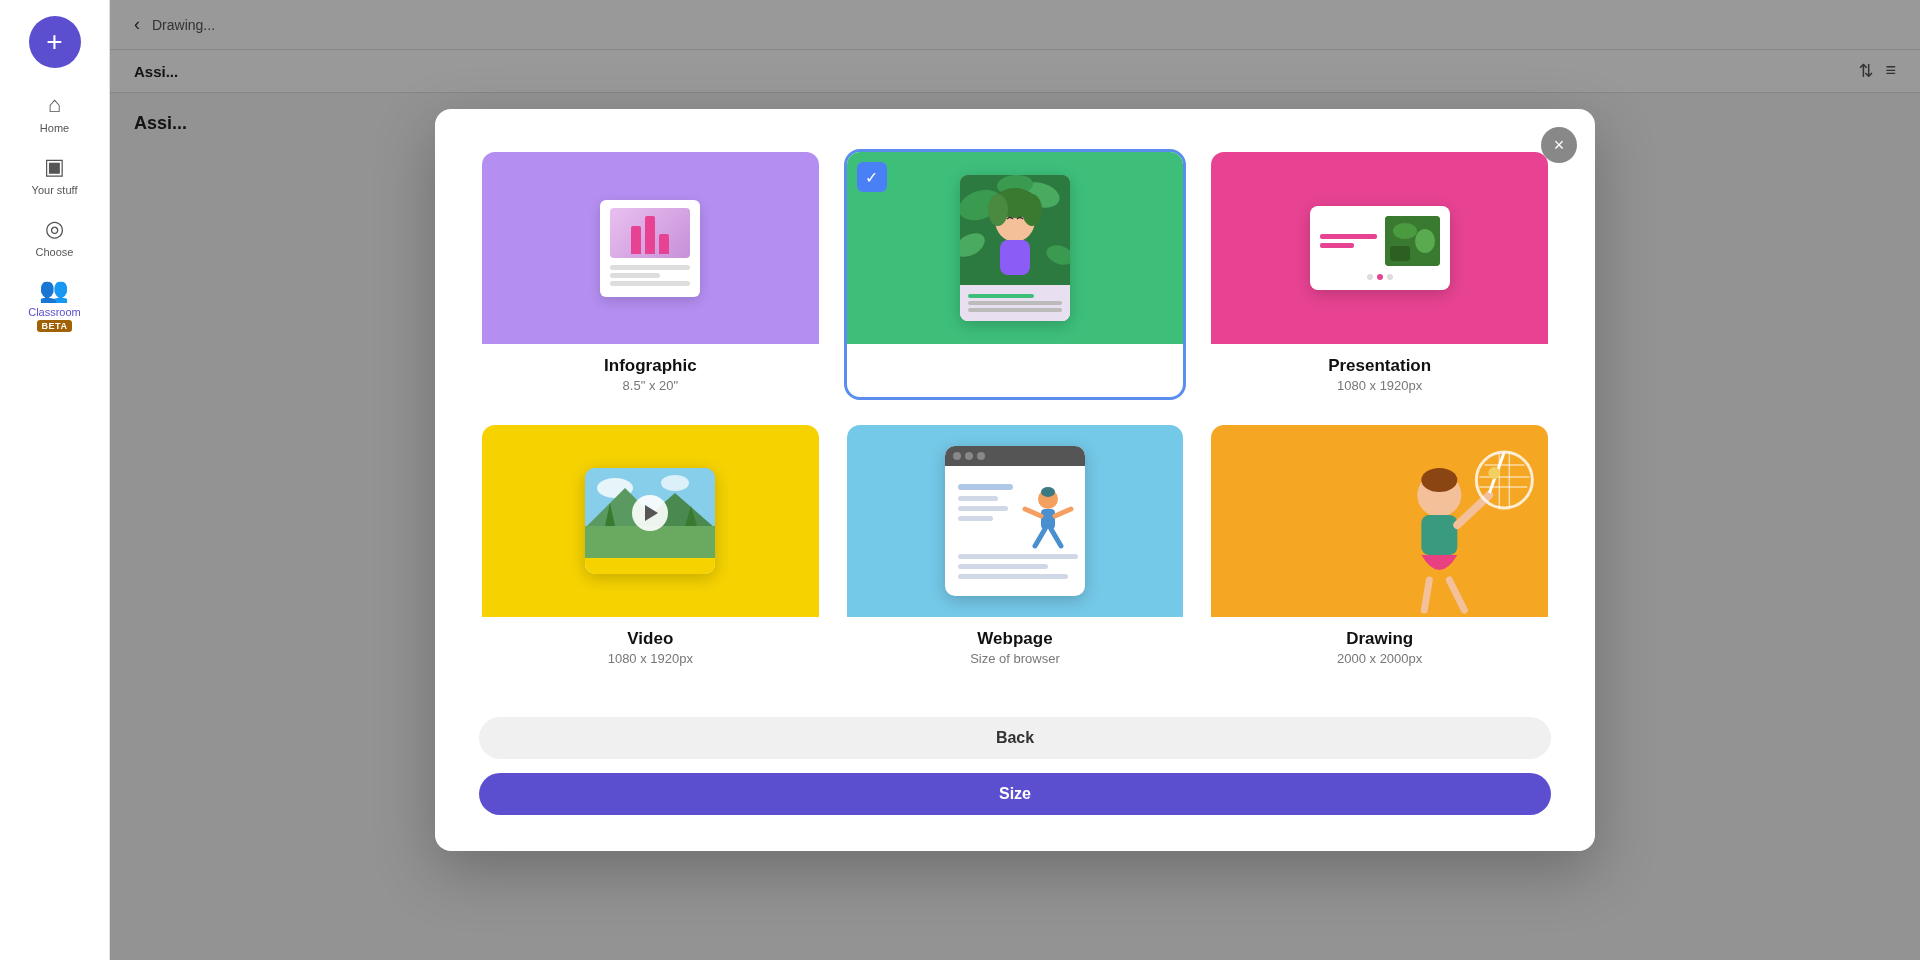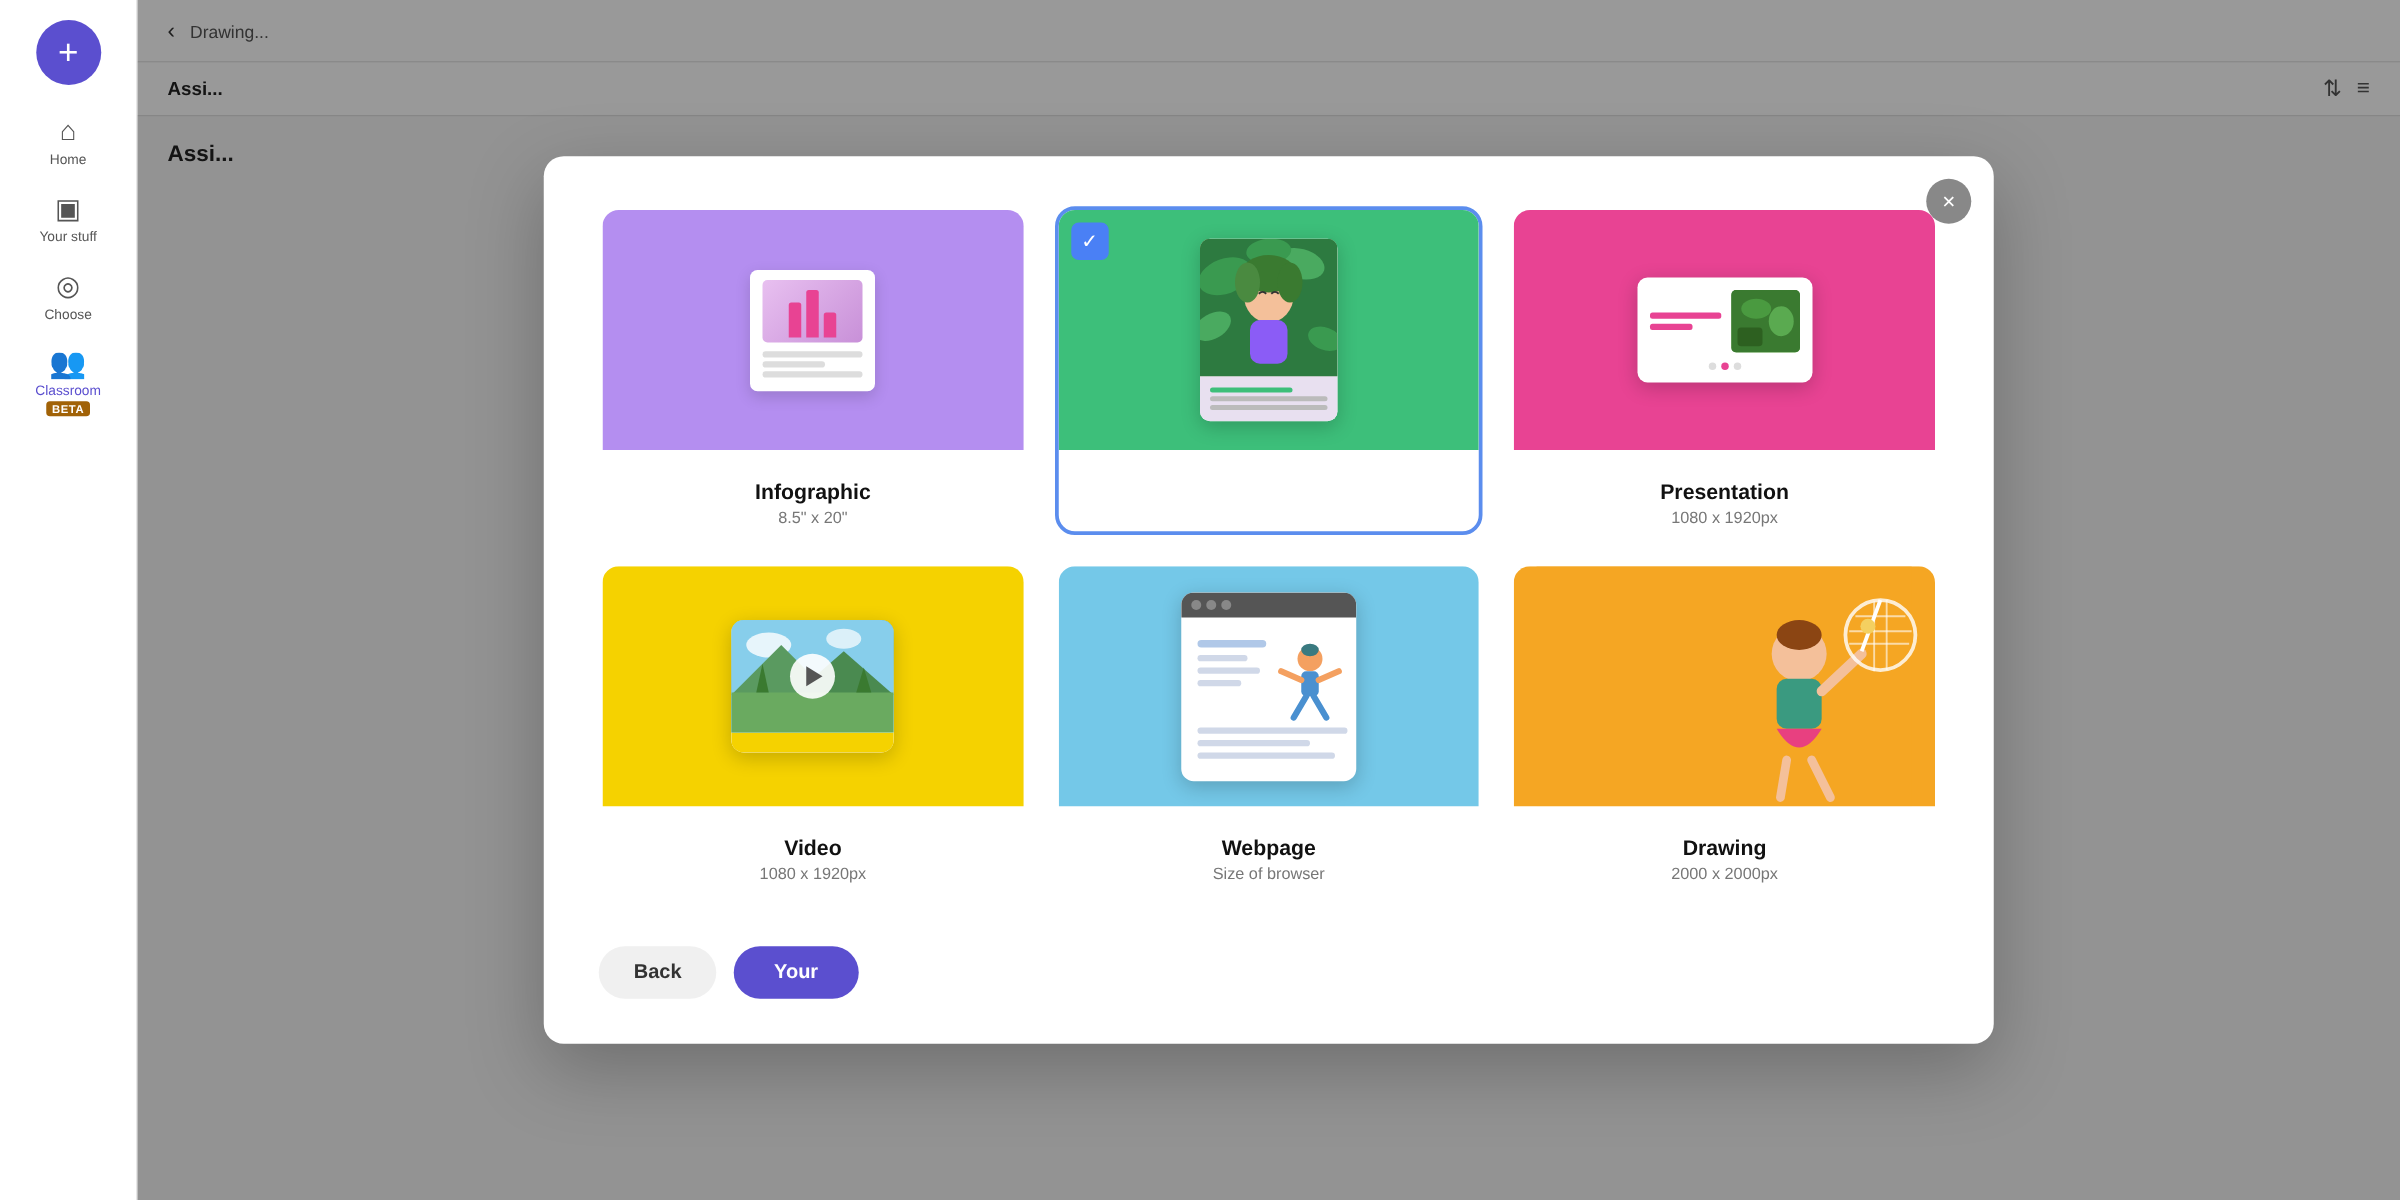--- a/index.html
+++ b/index.html
@@ -240,21 +240,20 @@
 
     .project-card-info {
       padding: 12px 0 4px;
       text-align: center;
     }
 
     .project-card-info .name {
       font-size: 17px;
       font-weight: 700;
       color: #111;
-      margin-top: 12px;
     }
 
     .project-card-info .size {
       font-size: 13px;
       color: #777;
       margin-top: 2px;
     }
 
     
     .check-badge {
@@ -485,23 +484,24 @@
     }
 
     
     .thumb-drawing {
       background: #f5a623;
     }
 
     
     .modal-footer {
       display: flex;
-      justify-content: flex-start;
+      justify-content: flex-end;
       gap: 14px;
       padding-top: 8px;
+      flex-direction: column;
     }
 
     .btn-back {
       padding: 12px 28px;
       border-radius: 24px;
       background: #f0f0f0;
       border: none;
       font-size: 16px;
       font-weight: 600;
       color: #333;
@@ -768,20 +768,20 @@
             <div class="project-card-info">
               <div class="name">Drawing</div>
               <div class="size">2000 x 2000px</div>
             </div>
           </div>
 
         </div>
 
         <div class="modal-footer">
           <button class="btn-back">Back</button>
-          <button class="btn-next">Your</button>
+          <button class="btn-next">Size</button>
         </div>
 
       </div>
     </div>
 
   </div>
 </div>
 
 </body></html>

